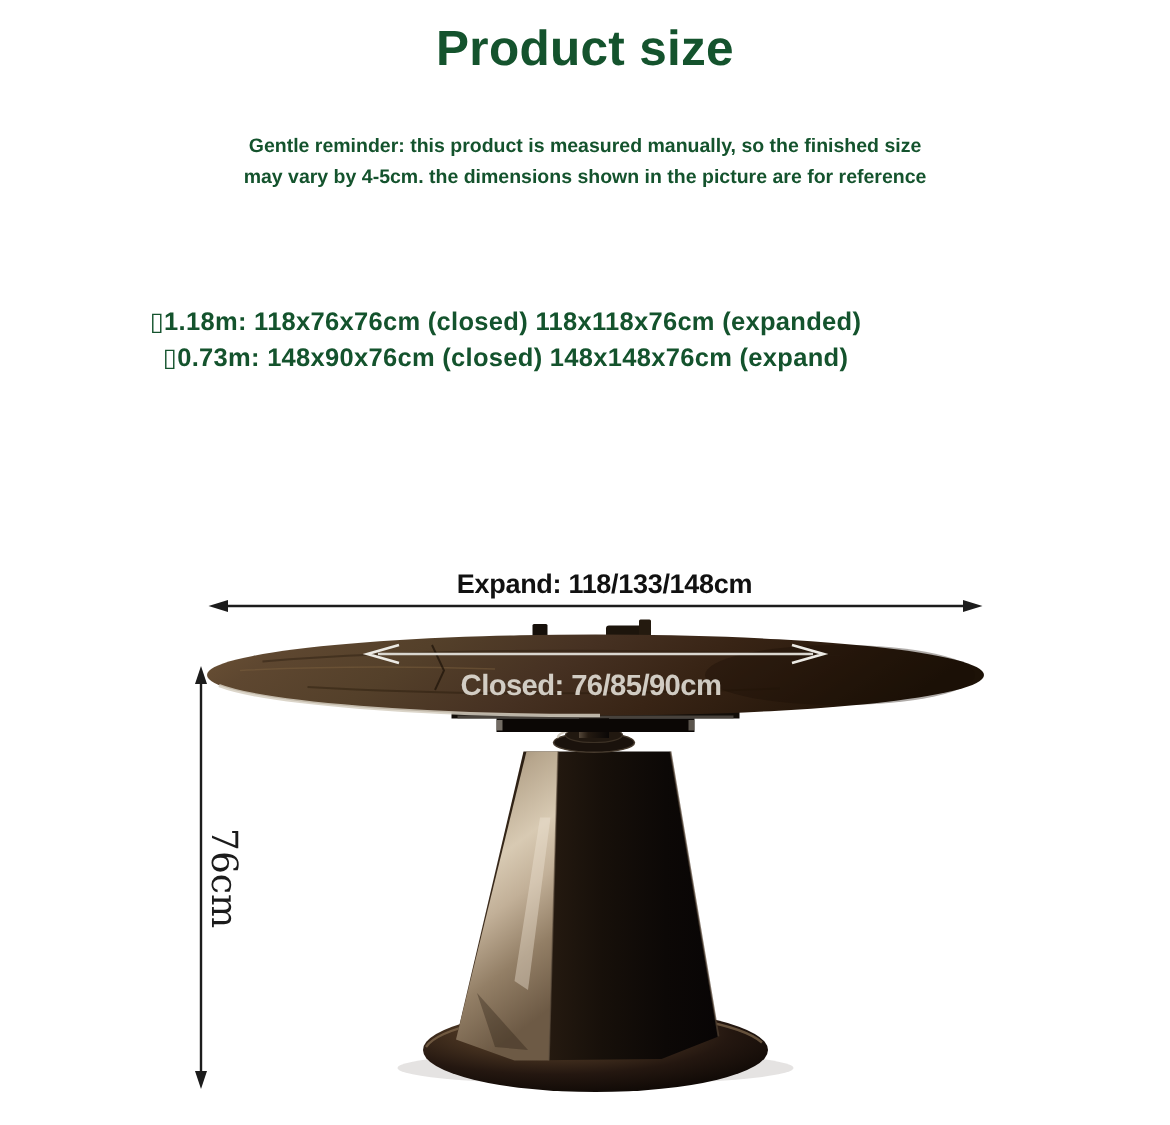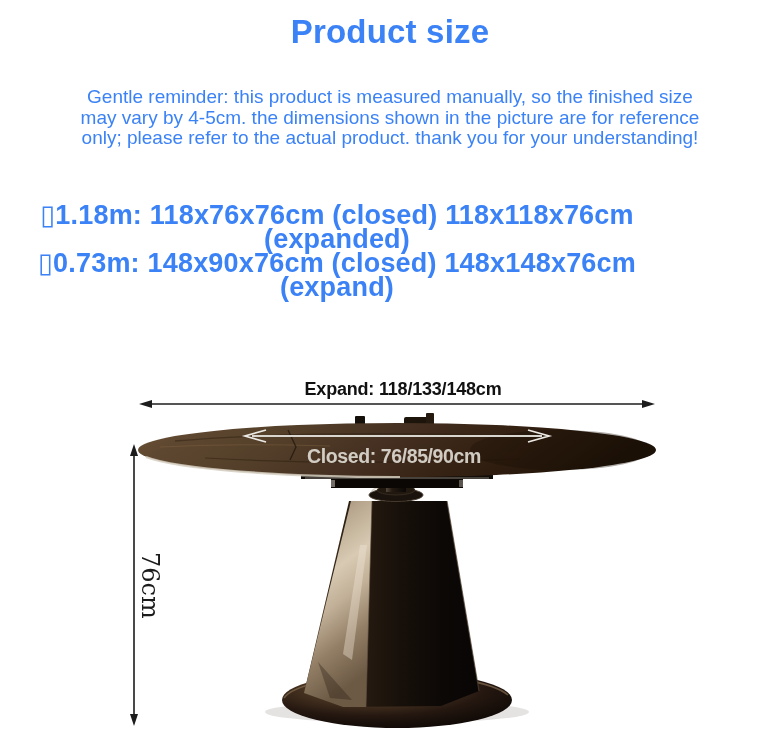--- a/index.html
+++ b/index.html
@@ -1,49 +1,48 @@
 <!DOCTYPE html>
 <html><head>
 <meta charset="utf-8">
 <style>
   html,body { margin:0; padding:0; background:#ffffff; }
   .page {
     position:relative; width:780px; height:750px; background:#ffffff;
-    overflow:hidden; font-family:"Liberation Sans", sans-serif; color:#3b82f6;
+    overflow:hidden; font-family:"Liberation Sans", sans-serif; color:#14532d;
   }
   .title {
     position:absolute; top:13px; left:0; width:100%; margin:0;
     text-align:center; font-size:33px; font-weight:800; letter-spacing:0.2px;
   }
   .reminder {
     position:absolute; top:87px; left:10px; width:760px;
-    text-align:center; font-size:19px; font-weight:400; line-height:20.5px;
+    text-align:center; font-size:13px; font-weight:700; line-height:20.5px;
   }
   .sizes {
     position:absolute; top:203px; left:22px; width:630px;
-    text-align:center; font-size:27px; font-weight:700; line-height:24px;
+    text-align:center; font-size:17px; font-weight:700; line-height:24px;
     letter-spacing:0.2px;
     font-family:"Liberation Sans","DejaVu Sans",sans-serif;
   }
   .rline, .sline { display:block; }
   .diagram { position:absolute; top:370px; left:0; width:780px; height:380px; }
   .diagram text { font-family:"Liberation Sans", sans-serif; font-weight:700; }
   .diagram text.dim-serif { font-family:"DejaVu Serif", serif; font-weight:400; }
 </style>
 </head>
 <body>
 
 <div class="page">
 
   <h1 class="title">Product size</h1>
 
   <div class="reminder">
     <span class="rline">Gentle reminder: this product is measured manually, so the finished size</span>
     <span class="rline">may vary by 4-5cm. the dimensions shown in the picture are for reference</span>
-    <span class="rline">only; please refer to the actual product. thank you for your understanding!</span>
   </div>
 
   <div class="sizes">
     <span class="sline">▯1.18m: 118x76x76cm (closed) 118x118x76cm (expanded)</span>
     <span class="sline">▯0.73m: 148x90x76cm (closed) 148x148x76cm (expand)</span>
   </div>
 
   <div class="diagram">
     <svg width="780" height="380" viewBox="0 370 780 380" xmlns="http://www.w3.org/2000/svg">
       <defs>

